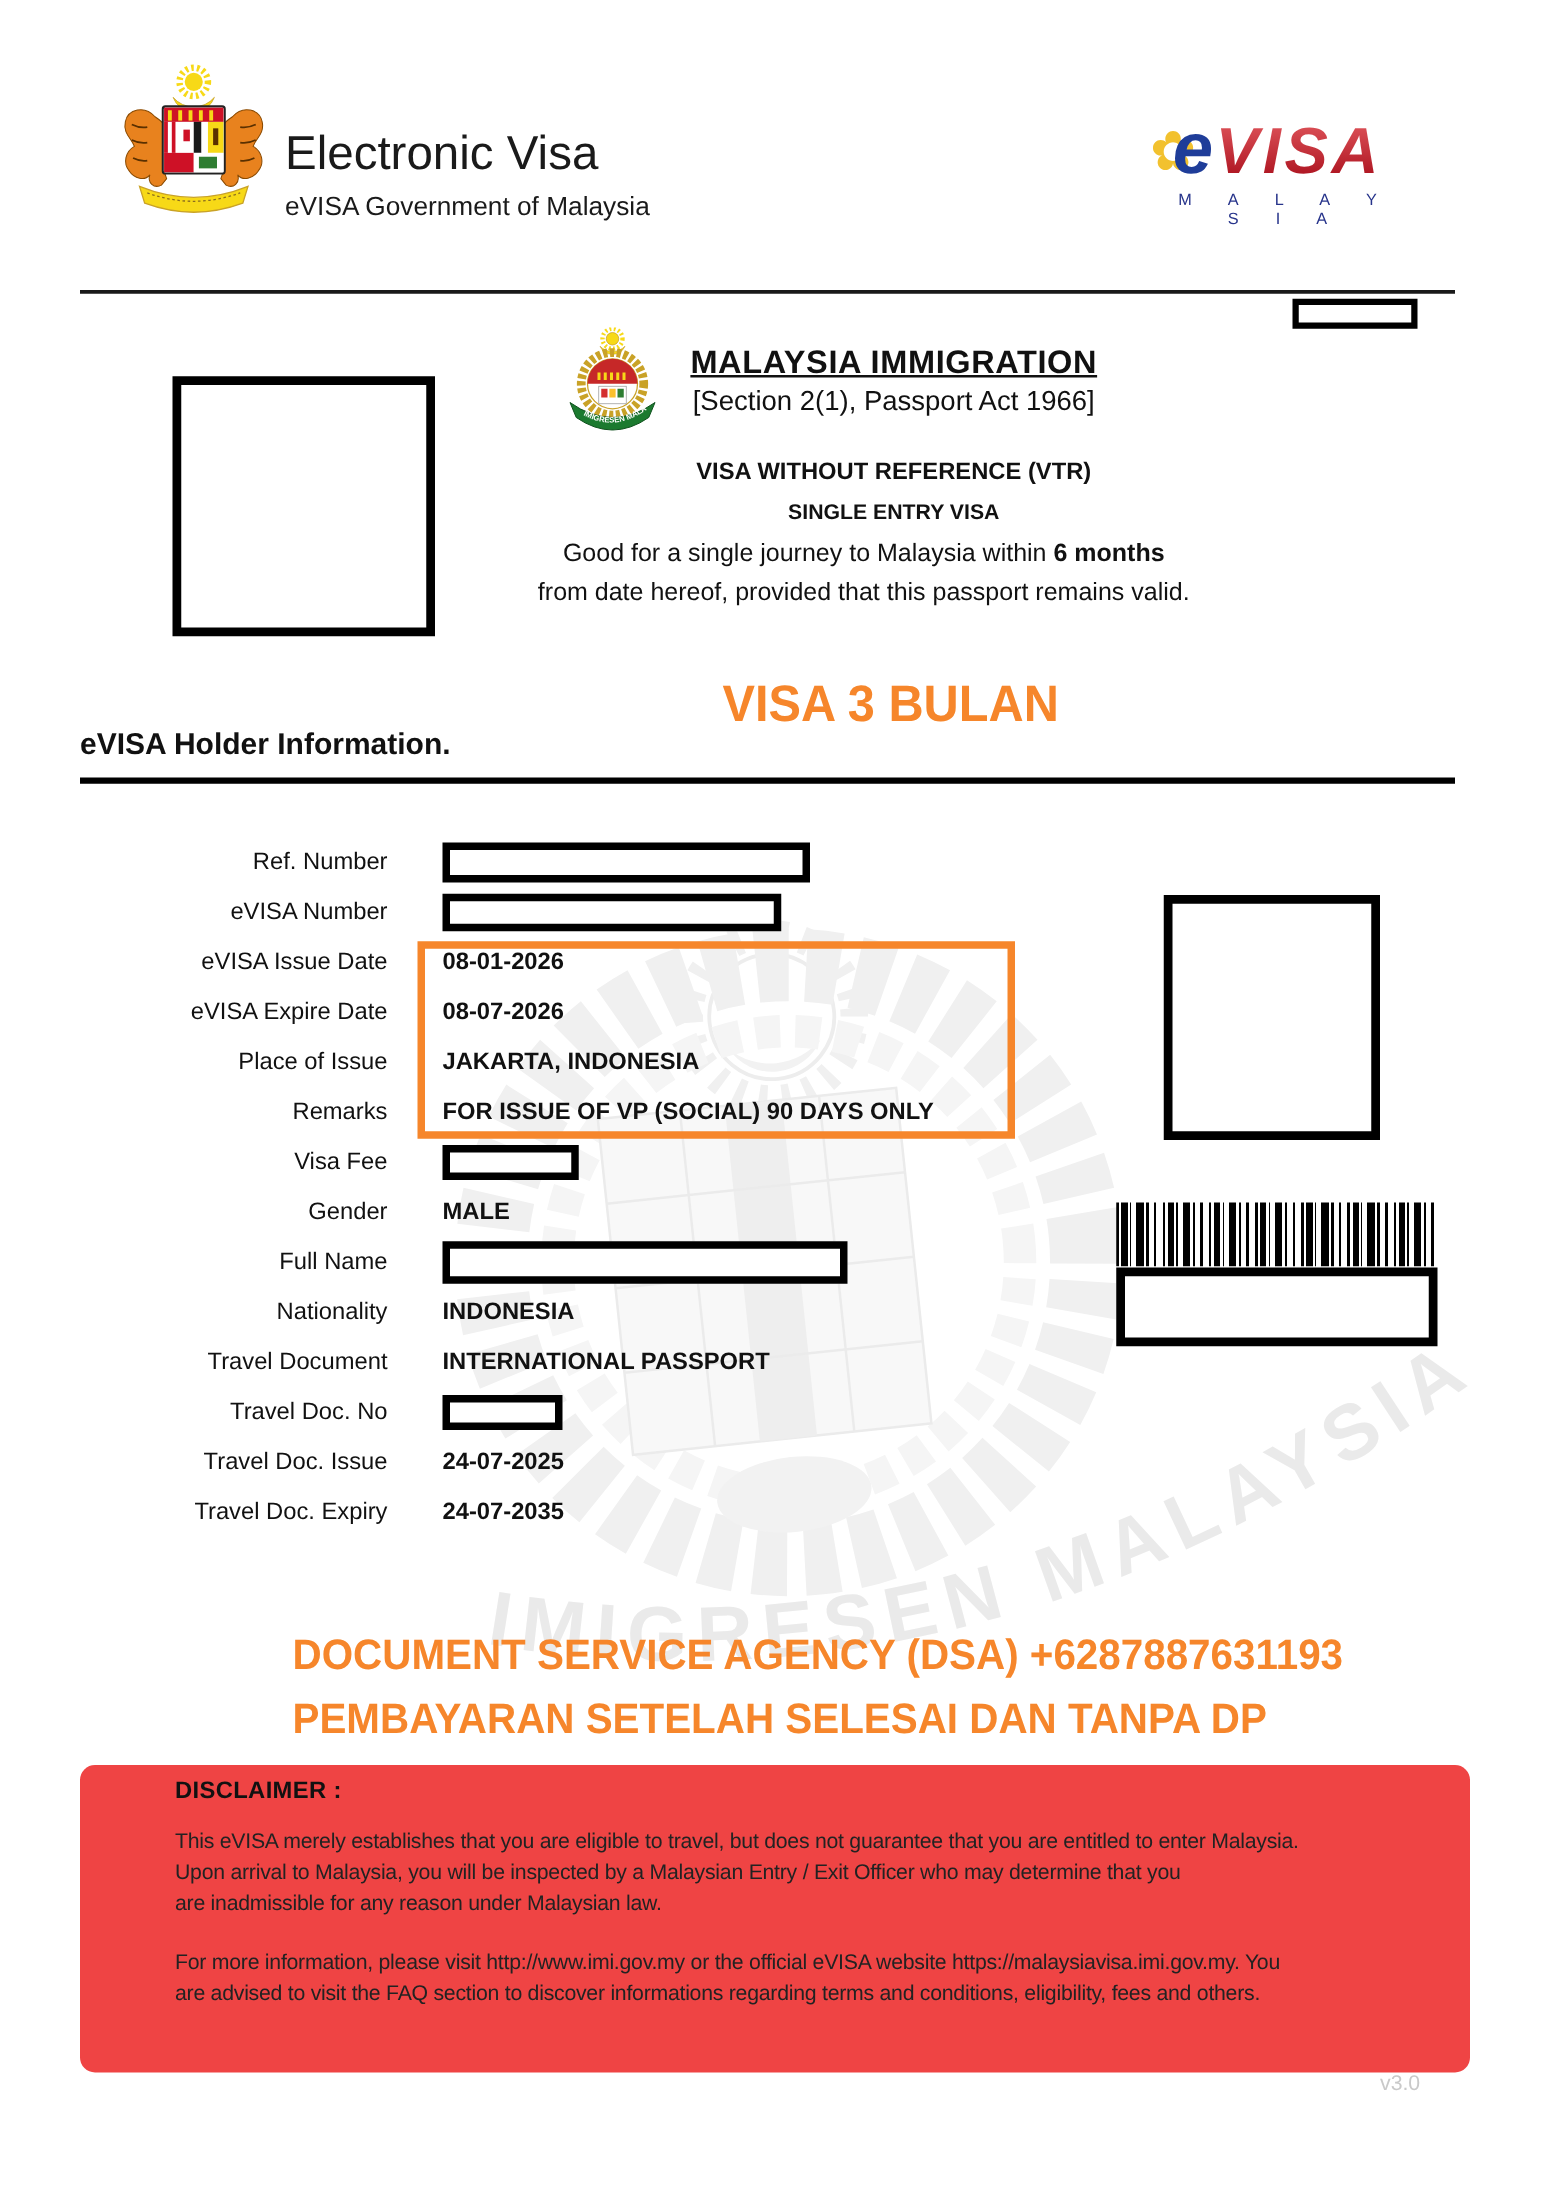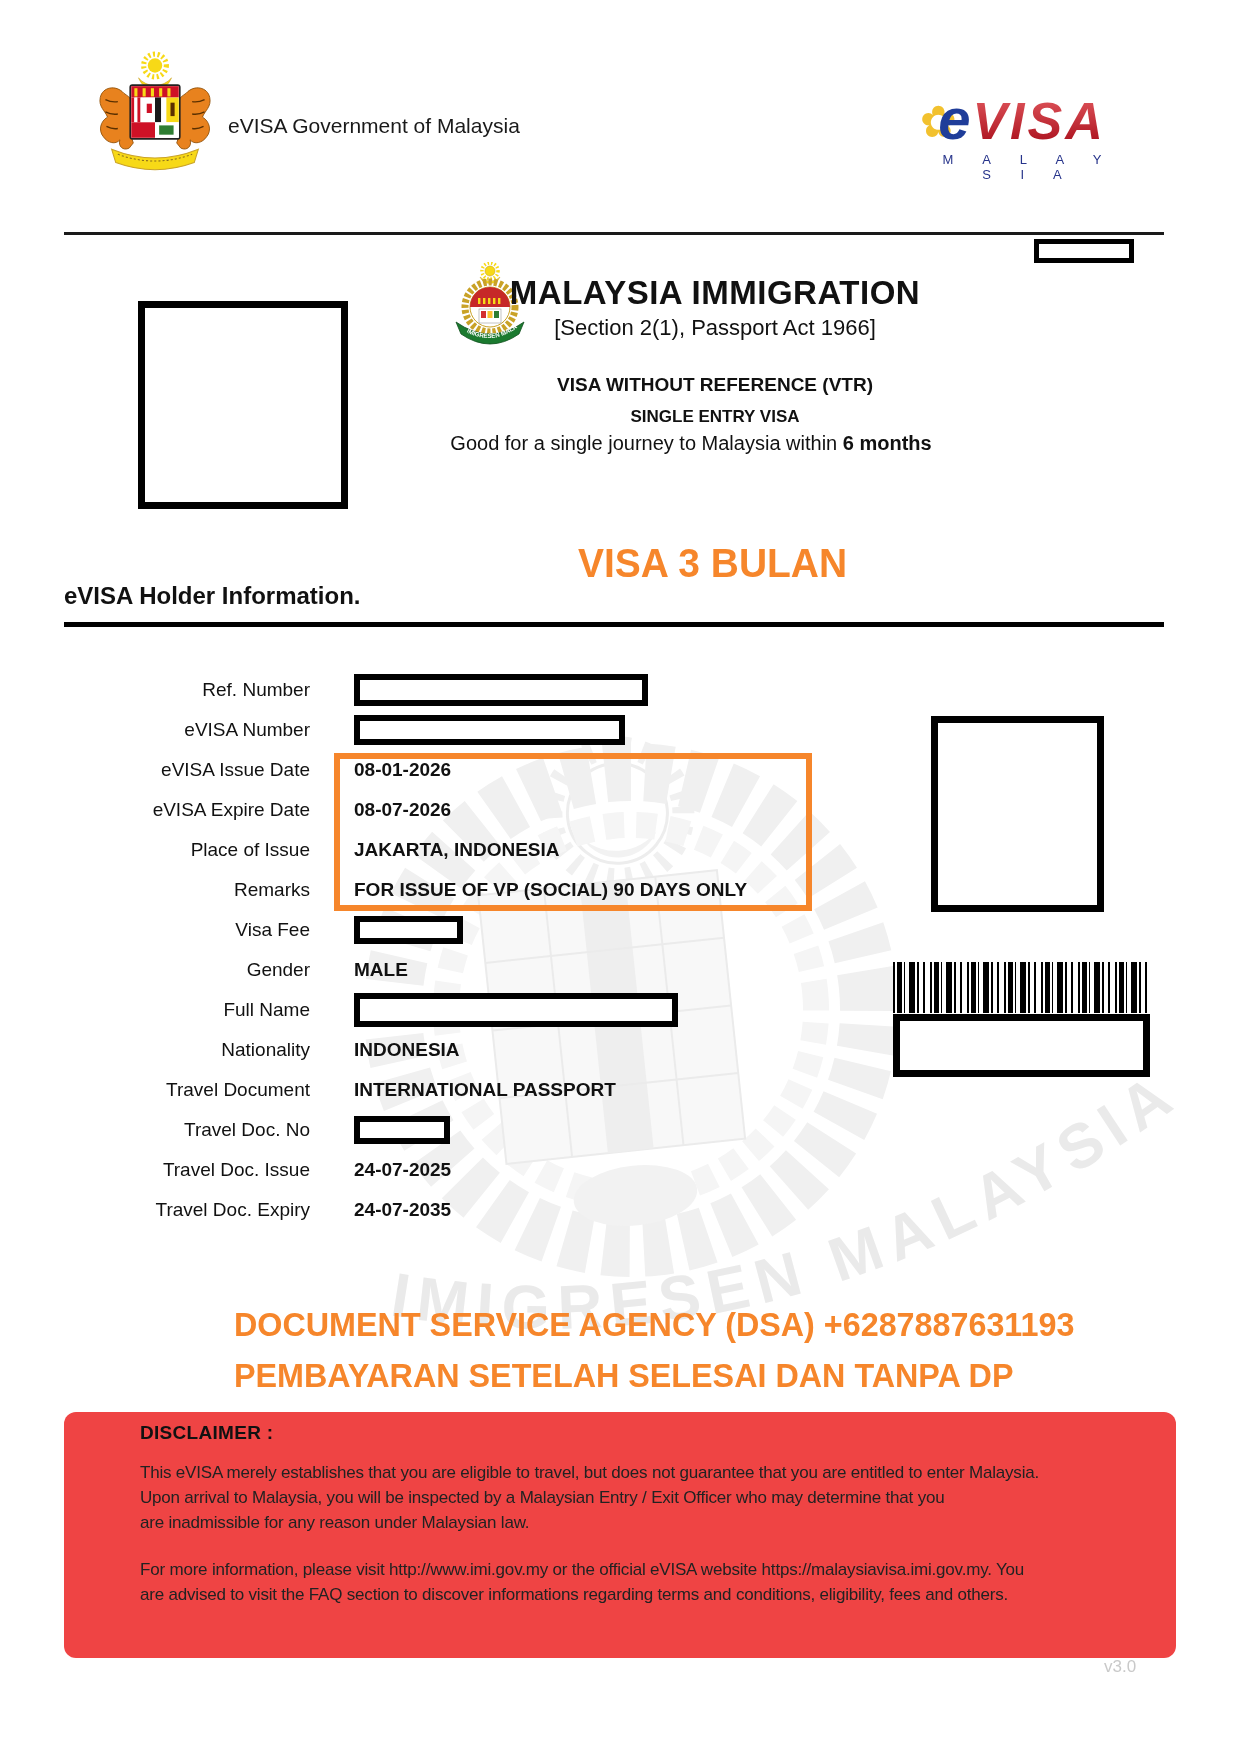--- a/index.html
+++ b/index.html
@@ -21,21 +21,21 @@
              background:linear-gradient(180deg,#E0565C 0%,#B01824 85%);
              -webkit-background-clip:text;background-clip:text;-webkit-text-fill-color:transparent;}
   .logo-malaysia{font-size:13px;letter-spacing:13px;color:#27348B;margin-top:4px;padding-left:13px;}
 
   .divider{position:absolute;left:64px;top:232px;width:1100px;height:3px;background:#1a1a1a;}
   .top-redact{position:absolute;left:1034px;top:239px;width:100px;height:24px;border:5px solid #000;background:#fff;box-sizing:border-box;}
 
   
   .imm-crest{position:absolute;left:448px;top:262px;width:84px;height:92px;}
   .imm-block{position:absolute;left:450px;top:274px;width:530px;text-align:center;}
-  .imm-title{font-size:33px;font-weight:bold;letter-spacing:.5px;}
+  .imm-title{font-size:26px;font-weight:bold;letter-spacing:.5px;text-decoration:underline;}
   .imm-act{font-size:22px;margin-top:3px;}
   .imm-vtr{font-size:19px;font-weight:bold;margin-top:33px;}
   .imm-entry{font-size:17px;font-weight:bold;margin-top:11px;}
 
   .photo-box{position:absolute;left:138px;top:301px;width:210px;height:208px;border:7px solid #000;background:#fff;box-sizing:border-box;}
 
   .validity{position:absolute;left:331px;top:428px;width:720px;text-align:center;font-size:20px;line-height:31px;}
 
   .visa-banner{position:absolute;left:578px;top:540px;font-size:41px;font-weight:bold;color:#F6862B;
                transform:scaleX(.95);transform-origin:left;white-space:nowrap;}
@@ -139,20 +139,21 @@
         <rect x="75" y="51" width="4" height="13" fill="#5A3000"></rect>
     </g>
     <rect x="37" y="70" width="23" height="15" fill="#CE1126"></rect>
     <rect x="60" y="70" width="23" height="15" fill="#fff"></rect>
     <rect x="64" y="73" width="14" height="9" fill="#2E7D32"></rect>
     <path d="M18,96 Q60,113 102,96 L98,109 Q60,123 22,109 Z" fill="#F7D917" stroke="#C9A227" stroke-width="1"></path>
     <path d="M24,101 Q60,114 96,101" fill="none" stroke="#8A6D1F" stroke-width="1" stroke-dasharray="2 2"></path>
   </svg>
 
   <div class="header-text">
+    <div class="app-title">Electronic Visa</div>
     <div class="app-subtitle">eVISA Government of Malaysia</div>
   </div>
 
   <div class="evisa-logo">
     <div class="row">
       <span class="logo-flower">✿</span>
       <span class="logo-e">e</span>
       <span class="logo-visa">VISA</span>
     </div>
     <div class="logo-malaysia">M A L A Y S I A</div>
@@ -190,20 +191,21 @@
     <div class="imm-title">MALAYSIA IMMIGRATION</div>
     <div class="imm-act">[Section 2(1), Passport Act 1966]</div>
     <div class="imm-vtr">VISA WITHOUT REFERENCE (VTR)</div>
     <div class="imm-entry">SINGLE ENTRY VISA</div>
   </div>
 
   <div class="photo-box"></div>
 
   <div class="validity">
     <div><span>Good for a single journey to Malaysia within </span><b>6 months</b></div>
+    <div>from date hereof, provided that this passport remains valid.</div>
   </div>
 
   <div class="visa-banner">VISA 3 BULAN</div>
 
   <div class="holder-heading">eVISA Holder Information.</div>
   <div class="holder-line"></div>
 
   <div class="orange-box"></div>
 
   <div class="fields">

